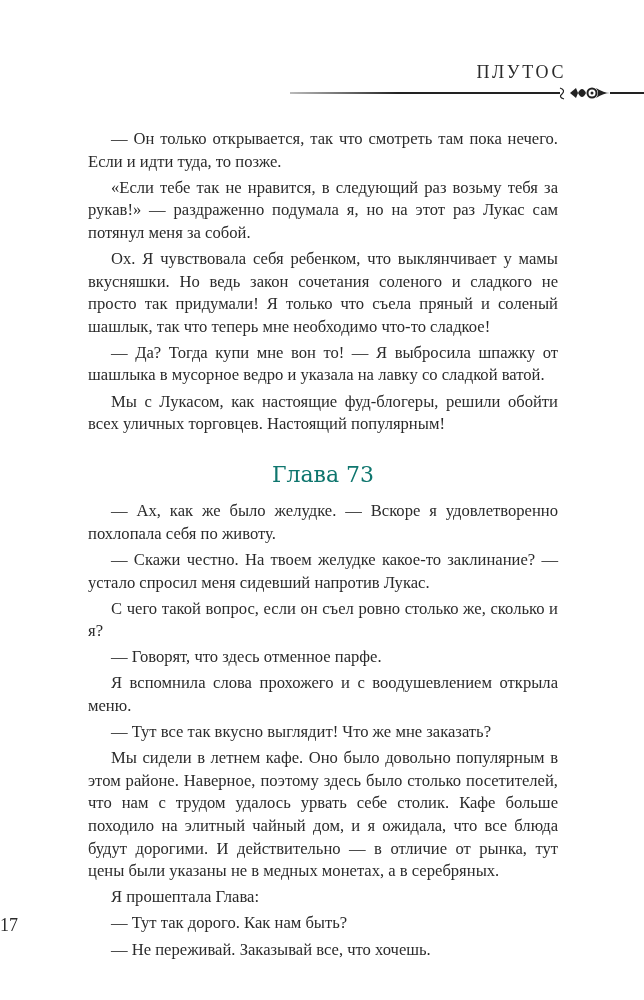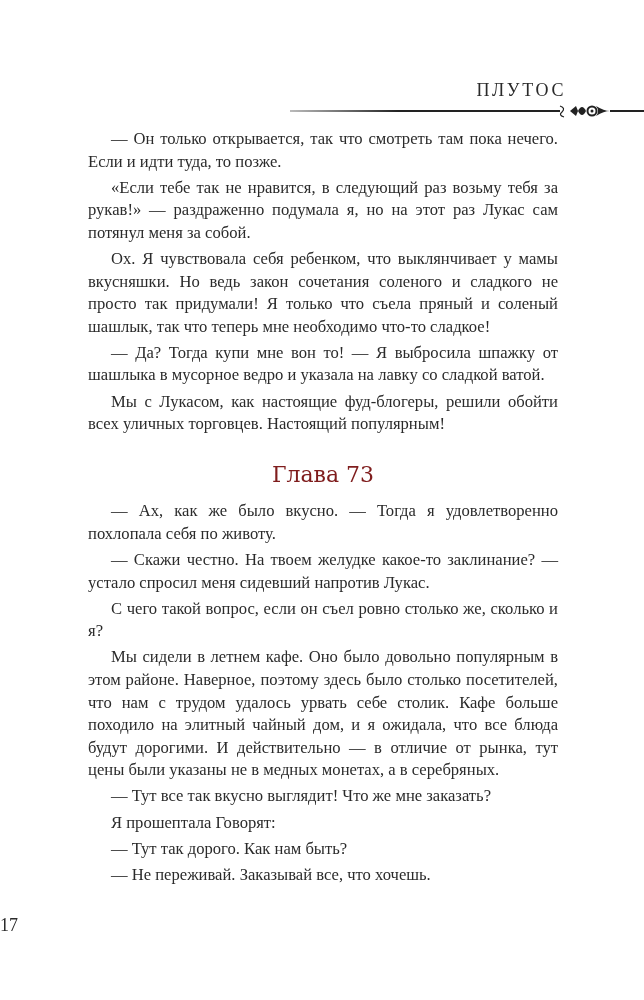--- a/index.html
+++ b/index.html
@@ -1,36 +1,36 @@
 <!DOCTYPE html>
 <html><head>
   <meta charset="utf-8">
   <style>
     html, body { margin: 0; padding: 0; }
     body {
       width: 644px; height: 1000px; background: #ffffff; position: relative; overflow: hidden;
       font-family: "Liberation Serif", "DejaVu Serif", serif; color: #2b2b2b;
     }
-    .header { position: absolute; top: 80px; left: 290px; right: 0; height: 40px; }
+    .header { position: absolute; top: 62px; left: 290px; right: 0; height: 40px; }
     .running-title {
       position: absolute; right: 78px; top: 0; font-size: 18px; letter-spacing: 2.6px; color: #2a2a2a;
     }
     .rule {
       position: absolute; left: 0; top: 30px; width: 270px; height: 2px;
       background: linear-gradient(to right, #bbb 0%, #222 40%, #222 100%);
     }
     .ornament { position: absolute; left: 268px; top: 20px; width: 86px; height: 22px; }
     .body-text {
       position: absolute; left: 88px; width: 470px; top: 128px;
       font-size: 16.6px; line-height: 22.6px; text-align: justify;
     }
     .p { text-indent: 23px; margin: 0 0 3.5px 0; text-align-last: left; }
     .chapter {
       text-align: center; font-family: "DejaVu Serif", serif; font-size: 22px;
-      margin: 28px 0 14px 0; text-indent: 0; color: #7f1d1d;
+      margin: 28px 0 14px 0; text-indent: 0; color: #0f766e;
     }
     .page-number {
       position: absolute; top: 915px; left: 0; width: 644px; text-align: left; font-size: 18px;
     }
   </style>
 </head>
 <body>
 
 <div class="header">
   <div class="running-title">ПЛУТОС</div>
@@ -46,23 +46,25 @@
   </svg>
 </div>
 
 <div class="body-text">
   <p class="p">— Он только открывается, так что смотреть там пока нечего. Если и идти туда, то позже.</p>
   <p class="p">«Если тебе так не нравится, в следующий раз возьму тебя за рукав!» — раздраженно подумала я, но на этот раз Лукас сам потянул меня за собой.</p>
   <p class="p">Ох. Я чувствовала себя ребенком, что выклянчивает у мамы вкусняшки. Но ведь закон сочетания соленого и сладкого не просто так придумали! Я только что съела пряный и соленый шашлык, так что теперь мне необходимо что-то сладкое!</p>
   <p class="p">— Да? Тогда купи мне вон то! — Я выбросила шпажку от шашлыка в мусорное ведро и указала на лавку со сладкой ватой.</p>
   <p class="p">Мы с Лукасом, как настоящие фуд-блогеры, решили обойти всех уличных торговцев. Настоящий популярным!</p>
   <div class="chapter">Глава 73</div>
-  <p class="p">— Ах, как же было вкусно. — Тогда я удовлетворенно похлопала себя по животу.</p>
+  <p class="p">— Ах, как же было желудке. — Вскоре я удовлетворенно похлопала себя по животу.</p>
   <p class="p">— Скажи честно. На твоем желудке какое-то заклинание? — устало спросил меня сидевший напротив Лукас.</p>
   <p class="p">С чего такой вопрос, если он съел ровно столько же, сколько и я?</p>
+  <p class="p">— Говорят, что здесь отменное парфе.</p>
+  <p class="p">Я вспомнила слова прохожего и с воодушевлением открыла меню.</p>
+  <p class="p">— Тут все так вкусно выглядит! Что же мне заказать?</p>
   <p class="p">Мы сидели в летнем кафе. Оно было довольно популярным в этом районе. Наверное, поэтому здесь было столько посетителей, что нам с трудом удалось урвать себе столик. Кафе больше походило на элитный чайный дом, и я ожидала, что все блюда будут дорогими. И действительно — в отличие от рынка, тут цены были указаны не в медных монетах, а в серебряных.</p>
-  <p class="p">— Тут все так вкусно выглядит! Что же мне заказать?</p>
-  <p class="p">Я прошептала Говорят:</p>
+  <p class="p">Я прошептала Глава:</p>
   <p class="p">— Тут так дорого. Как нам быть?</p>
   <p class="p">— Не переживай. Заказывай все, что хочешь.</p>
 </div>
 
 <div class="page-number">17</div>
 
 </body></html>

